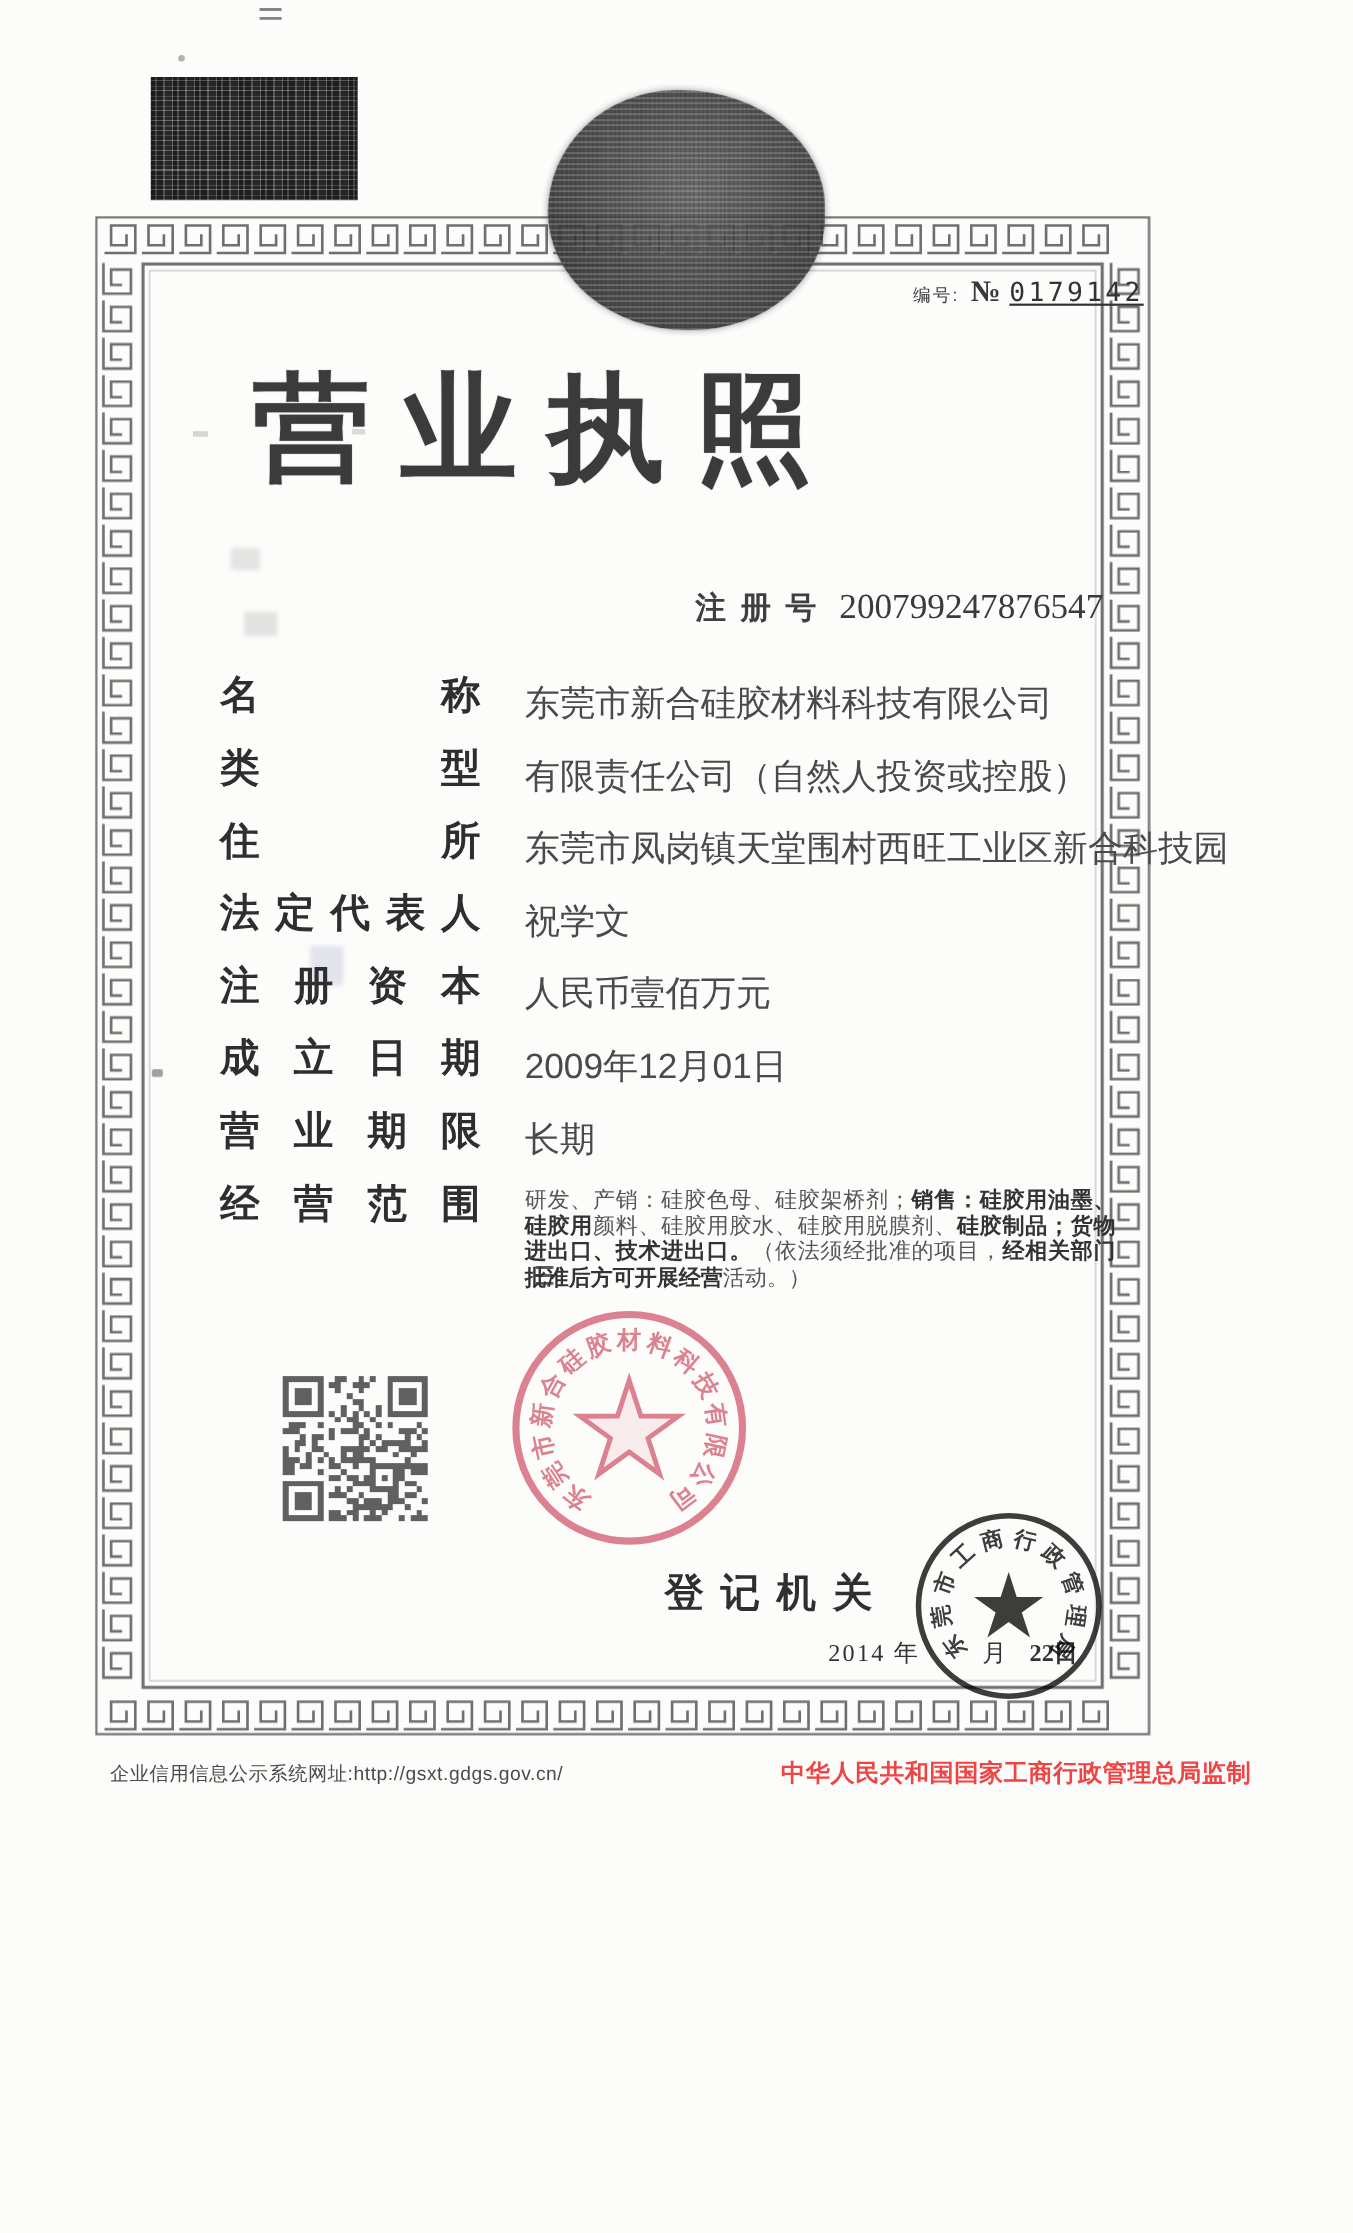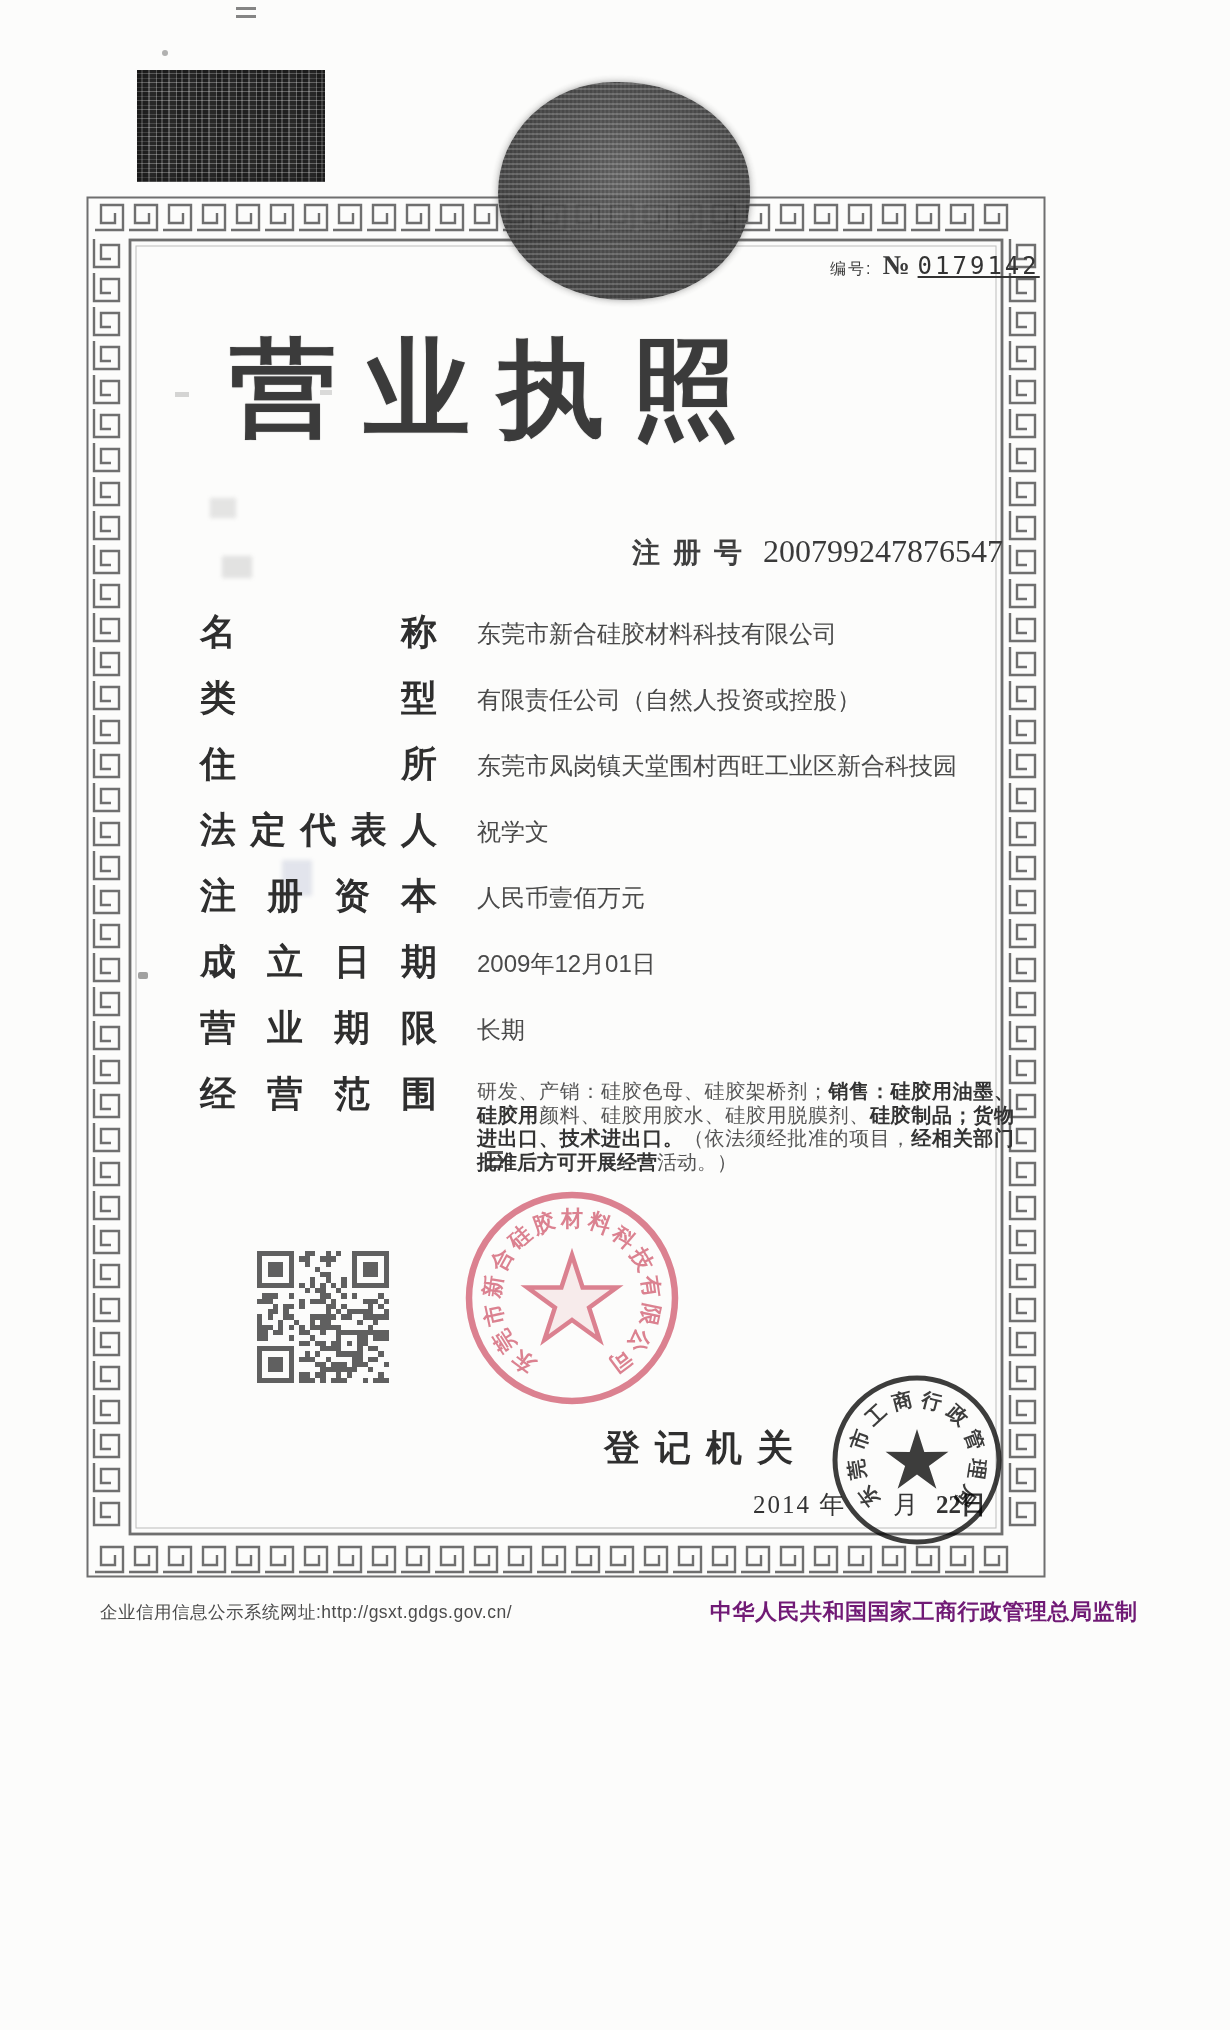--- a/index.html
+++ b/index.html
@@ -35,46 +35,46 @@
   .regno{position:absolute;left:632px;top:533px;z-index:4;white-space:nowrap;color:#3f3f3f;}
   .regno .lbl{font-size:28px;letter-spacing:13px;font-weight:bold;}
   .regno .val{font-family:"Liberation Serif",serif;font-size:32px;margin-left:8px;color:#3a3a3a;}
 
   
   .fields{position:absolute;left:200px;top:612px;width:830px;z-index:4;}
   .frow{display:flex;align-items:flex-start;height:66px;}
   .frow.scope-row{height:auto;}
   .flabel{width:237px;flex:0 0 237px;font-size:36px;line-height:1.1;color:#2e2e2e;
     font-weight:600;display:flex;justify-content:space-between;}
-  .fvalue{margin-left:40px;font-size:24px;color:#4a4a4a;padding-top:6px;white-space:nowrap;}
+  .fvalue{margin-left:40px;font-size:32px;color:#4a4a4a;padding-top:6px;white-space:nowrap;}
   .scope-row .fvalue{white-space:normal;width:537px;font-size:20px;line-height:23.5px;
     text-align:justify;padding-top:6px;color:#555;}
   .seg-b{font-weight:700;color:#333;}
   .seg-n{font-weight:400;color:#555;margin-top:12px;}
 
   
   .qr{position:absolute;left:257px;top:1251px;width:132px;height:132px;z-index:4;opacity:.85;}
   .company-seal{position:absolute;left:452px;top:1178px;width:240px;height:240px;z-index:6;
     opacity:.82;mix-blend-mode:multiply;}
   .authority-seal{position:absolute;left:822px;top:1365px;width:190px;height:190px;z-index:6;
     opacity:.88;mix-blend-mode:multiply;}
 
   .registrar{position:absolute;left:604px;top:1424px;z-index:4;font-size:36px;font-weight:600;
     letter-spacing:15px;color:#2f2f2f;white-space:nowrap;}
   .dateline{position:absolute;inset:0;z-index:5;pointer-events:none;}
-  .dateline span{position:absolute;font-family:"Liberation Serif",serif;font-size:25px;color:#333;white-space:nowrap;text-align:center;}
+  .dateline span{position:absolute;font-family:"Liberation Serif",serif;font-size:22px;color:#333;white-space:nowrap;text-align:center;}
   .dateline .d1{left:753px;top:1488px;letter-spacing:2px;}
   .dateline .d2{left:893px;top:1488px;}
   .dateline .d3{left:936px;top:1488px;font-weight:600;}
 
   
   .footer-left{position:absolute;left:100px;top:1600px;z-index:4;font-size:17.5px;color:#4b4b4b;
     letter-spacing:.5px;white-space:nowrap;}
   .footer-right{position:absolute;left:710px;top:1597px;z-index:4;font-size:22px;font-weight:600;
-    color:#701a75;letter-spacing:.5px;white-space:nowrap;}
+    color:#ef4444;letter-spacing:.5px;white-space:nowrap;}
 
   
   .mark{position:absolute;z-index:2;}
   .m1{left:236px;top:2px;width:20px;height:16px;opacity:.65;
       background:repeating-linear-gradient(0deg,#444 0 3px,rgba(0,0,0,0) 3px 8px);}
   .m2{left:162px;top:50px;width:6px;height:6px;background:#666;border-radius:50%;opacity:.5;}
   .m3{left:175px;top:392px;width:14px;height:5px;background:#999;opacity:.4;}
   .m4{left:320px;top:390px;width:12px;height:5px;background:#9a9a9a;opacity:.35;}
   .m5{left:210px;top:498px;width:26px;height:20px;background:#ababab;opacity:.3;filter:blur(2px);}
   .m6{left:222px;top:556px;width:30px;height:22px;background:#a5a5a5;opacity:.3;filter:blur(2px);}

